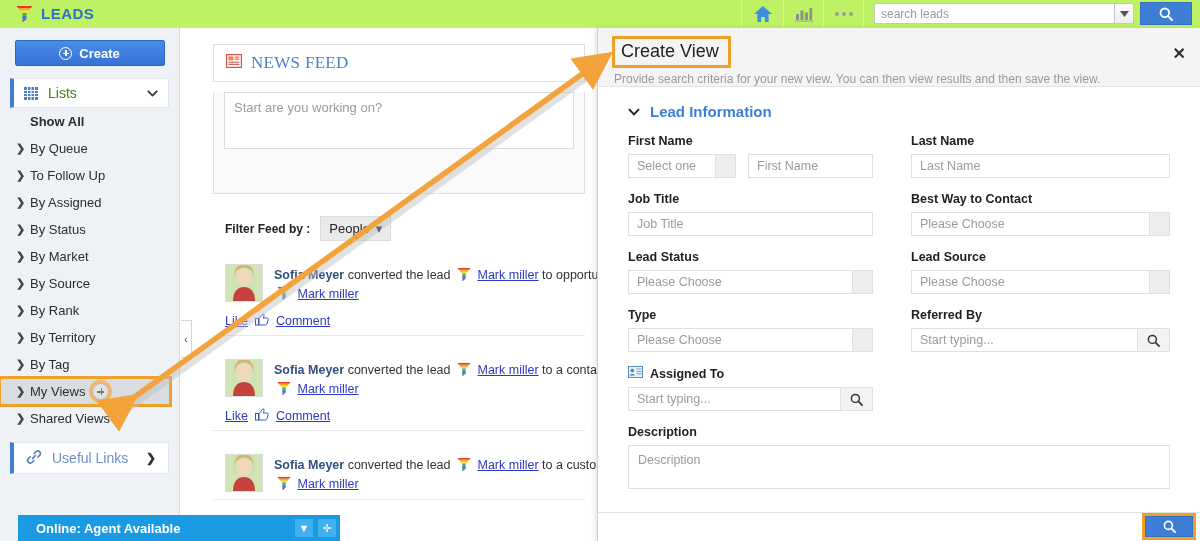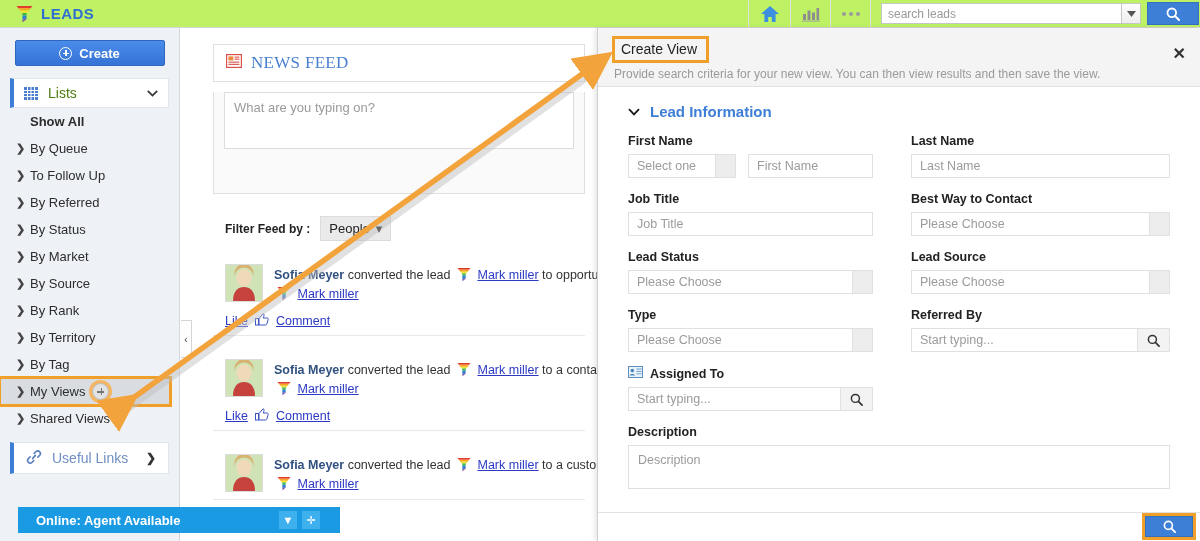--- a/index.html
+++ b/index.html
@@ -23,21 +23,21 @@
   #brand { display:flex; align-items:center; gap:8px; padding-left:16px; }
   .funnel { width:17px; height:18px; position:relative; display:inline-block; }
   #brand-text { color:#2f6fd0; font-size:15px; font-weight:bold; letter-spacing:.5px; }
 
   #top-right { margin-left:auto; display:flex; align-items:center; height:28px; }
   .tr-cell { height:28px; display:flex; align-items:center; justify-content:center;
              border-left:1px solid #e0e0e0; }
   #home-cell { width:42px; border-left:1px solid #e0e0e0; }
   #chart-cell { width:40px; }
   #more-cell { width:40px; }
-  #search-cell { display:flex; align-items:center; padding:0 1px 0 10px; }
+  #search-cell { display:flex; align-items:center; padding:0 8px 0 10px; }
   #search-input-wrap { position:relative; display:flex; }
   #search-leads {
     width:240px; height:21px; border:1px solid #c6c6c6; border-right:none;
     padding:0 6px; font-size:12px; color:#555; outline:none; background:#fff;
     font-family:"Liberation Sans", sans-serif;
   }
   #search-leads::placeholder { color:#9a9a9a; }
   #search-caret {
     width:20px; height:21px; border:1px solid #c6c6c6;
     background:linear-gradient(#fdfdfd,#eeeeee);
@@ -98,22 +98,22 @@
 
   #useful-links {
     margin:10px 10px 0 10px; height:32px; background:#fff;
     border:1px solid #e2e5e9; border-left:4px solid #3d7fd6;
     display:flex; align-items:center; padding:0 12px; cursor:pointer;
   }
   #useful-links-label { color:#6f8fc4; font-size:14px; margin-left:10px; }
   #useful-links-chevron { margin-left:auto; font-weight:bold; color:#333; font-size:12px; }
 
   #agent-bar {
-    position:absolute; left:18px; bottom:8px; width:322px; height:26px;
-    background:#1a9ae2; display:flex; align-items:center; padding:0 20px 0 18px;
+    position:absolute; left:18px; bottom:0; width:322px; height:26px;
+    background:#1a9ae2; display:flex; align-items:center; padding:0 4px 0 18px;
     z-index:30;
   }
   #agent-label { color:#fff; font-weight:bold; font-size:13px; }
   #agent-actions { margin-left:auto; display:flex; gap:5px; }
   .agent-btn { width:18px; height:18px; background:#3fb0ee; color:#fff;
                display:flex; align-items:center; justify-content:center;
                font-size:11px; cursor:pointer; }
 
   
   #feed {
@@ -158,21 +158,21 @@
 
   
   #panel {
     position:absolute; left:597px; top:28px; width:603px; height:513px;
     background:#fff; border-left:1px solid #cfcfcf;
     box-shadow:-2px 0 5px rgba(0,0,0,.10); z-index:20;
   }
   #panel-head { height:59px; background:#f4f4f4; border-bottom:1px solid #e2e2e2;
                 padding:8px 14px 0 14px; position:relative; }
   #panel-title {
-    display:inline-block; font-size:14px; color:#222;
+    display:inline-block; font-size:18px; color:#222;
     border:3px solid #f0a028; padding:2px 9px 3px 6px; background:#f4f4f4;
   }
   #panel-sub { color:#9a9a9a; font-size:12px; margin-top:4px; padding-left:2px; }
   #panel-close { position:absolute; right:14px; top:16px; font-size:16px;
                  color:#333; cursor:pointer; font-weight:bold; }
 
   #panel-body { padding:16px 30px 0 30px; height:425px; overflow:hidden; }
   #section-head { display:flex; align-items:center; gap:10px; margin-bottom:14px; cursor:pointer; }
   #section-chevron { color:#1a1a1a; font-size:12px; font-weight:bold; }
   #section-title { color:#3d7fd6; font-size:15px; font-weight:bold; }
@@ -315,21 +315,21 @@
     <div class="nav-item">
       <span class="arrow">❯</span>
       <span>By Queue</span>
     </div>
     <div class="nav-item">
       <span class="arrow">❯</span>
       <span>To Follow Up</span>
     </div>
     <div class="nav-item">
       <span class="arrow">❯</span>
-      <span>By Referred</span>
+      <span>By Assigned</span>
     </div>
     <div class="nav-item">
       <span class="arrow">❯</span>
       <span>By Status</span>
     </div>
     <div class="nav-item">
       <span class="arrow">❯</span>
       <span>By Market</span>
     </div>
     <div class="nav-item">
@@ -393,21 +393,21 @@
         <rect x="8.6" y="4.6" width="4.8" height="1.1"></rect>
             <rect x="2.4" y="7.6" width="11" height="1.1"></rect>
         <rect x="2.4" y="9.8" width="11" height="1.1"></rect>
           </g>
       </svg>
     </span>
     <span id="feed-title">NEWS FEED</span>
   </div>
 
   <div id="composer-box">
-    <div id="composer">What are you typing on?</div>
+    <div id="composer">Start are you working on?</div>
     <div id="composer-actions"></div>
   </div>
 
   <div id="filter-row">
     <span id="filter-label">Filter Feed by :</span>
     <span id="filter-people">
       <span>People</span>
       <span>▾</span>
     </span>
   </div>

